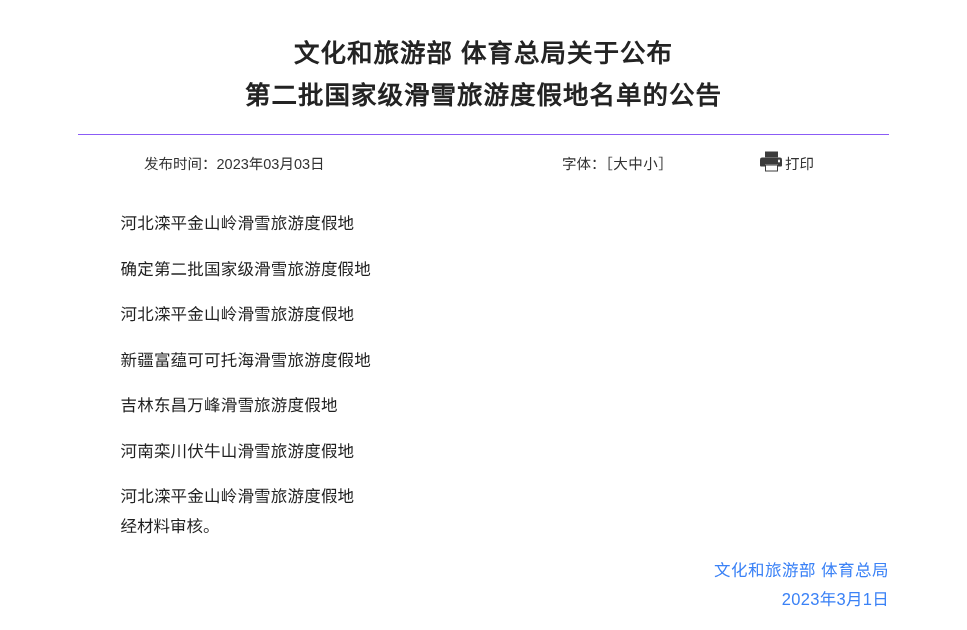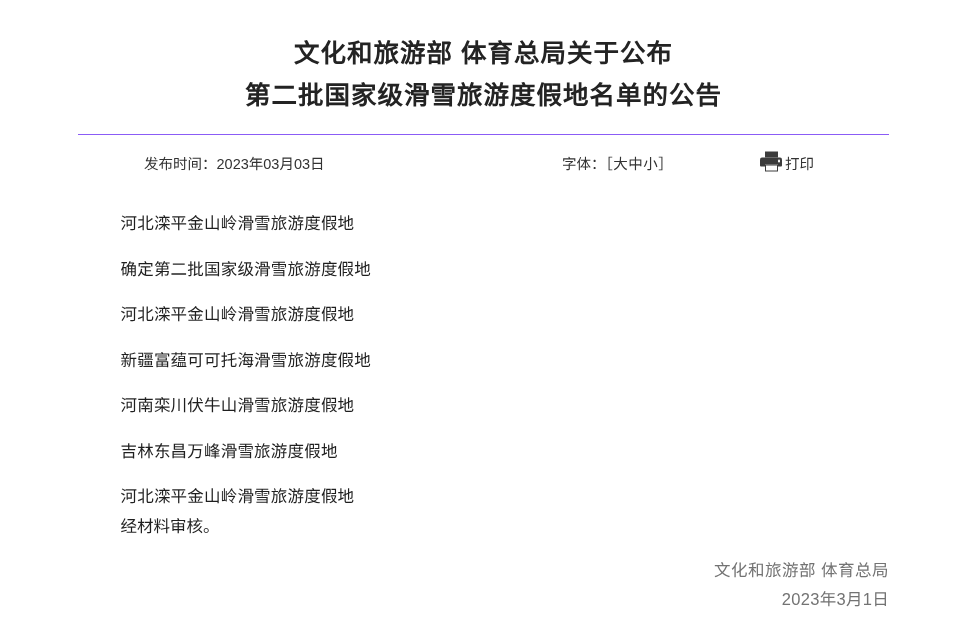--- a/index.html
+++ b/index.html
@@ -148,21 +148,21 @@
     line-height: 29.5px;
     margin: 0;
   }
   .signature {
     position: absolute;
     right: 78px;
     bottom: 16px;
     text-align: right;
     font-size: 16.5px;
     line-height: 29px;
-    color: #737373;
+    color: #3b82f6;
   }
   .signature .org {
     letter-spacing: 0.5px;
   }
   .signature .date {
     letter-spacing: 0.3px;
   }
 </style>
 </head>
 <body>
@@ -189,22 +189,22 @@
       <span>打印</span>
     </span>
   </div>
 
   <div class="content">
     <ul class="list">
       <li>河北滦平金山岭滑雪旅游度假地</li>
       <li>确定第二批国家级滑雪旅游度假地</li>
       <li>河北滦平金山岭滑雪旅游度假地</li>
       <li>新疆富蕴可可托海滑雪旅游度假地</li>
+      <li>吉林东昌万峰滑雪旅游度假地</li>
       <li>河南栾川伏牛山滑雪旅游度假地</li>
-      <li>吉林东昌万峰滑雪旅游度假地</li>
       <li>河北滦平金山岭滑雪旅游度假地</li>
     </ul>
     <p class="closing">经材料审核。</p>
   </div>
 
   <div class="signature">
     <div class="org">文化和旅游部  体育总局</div>
     <div class="date">2023年3月1日</div>
   </div>
 

